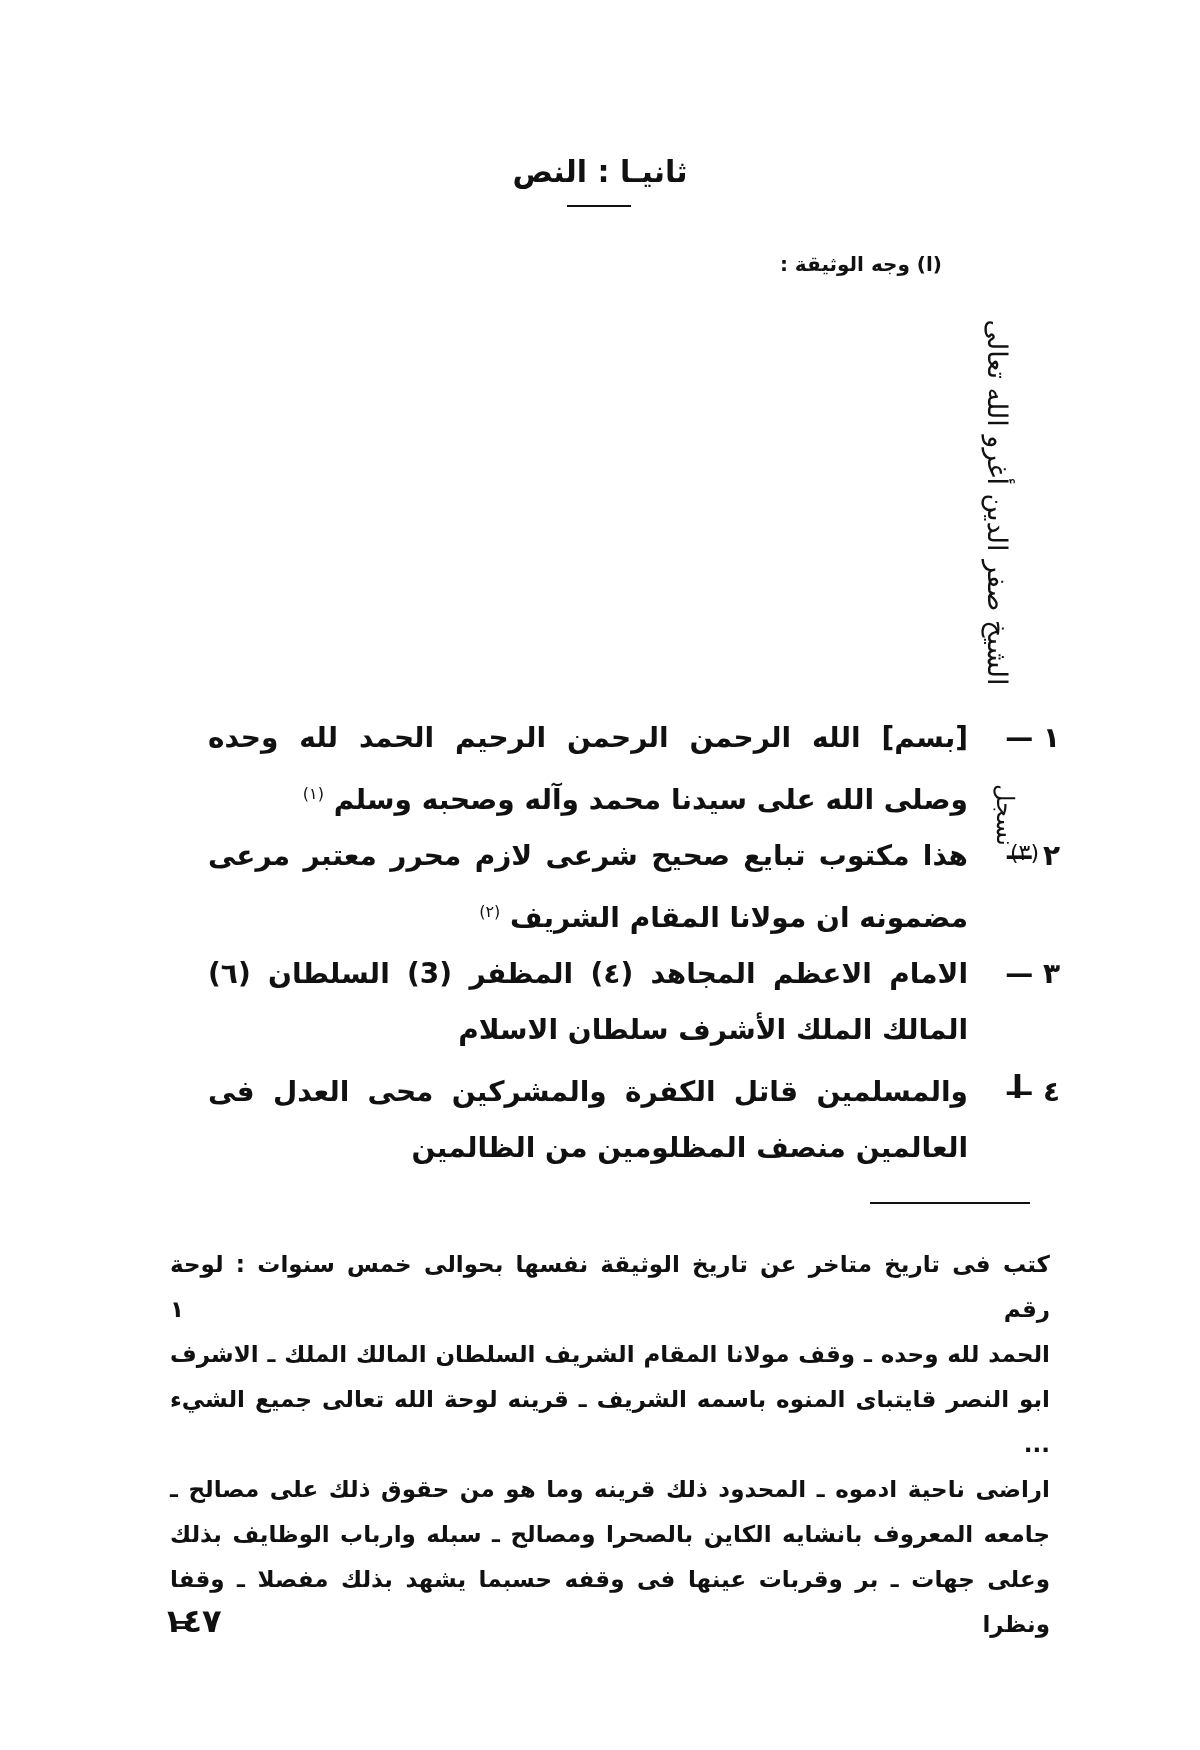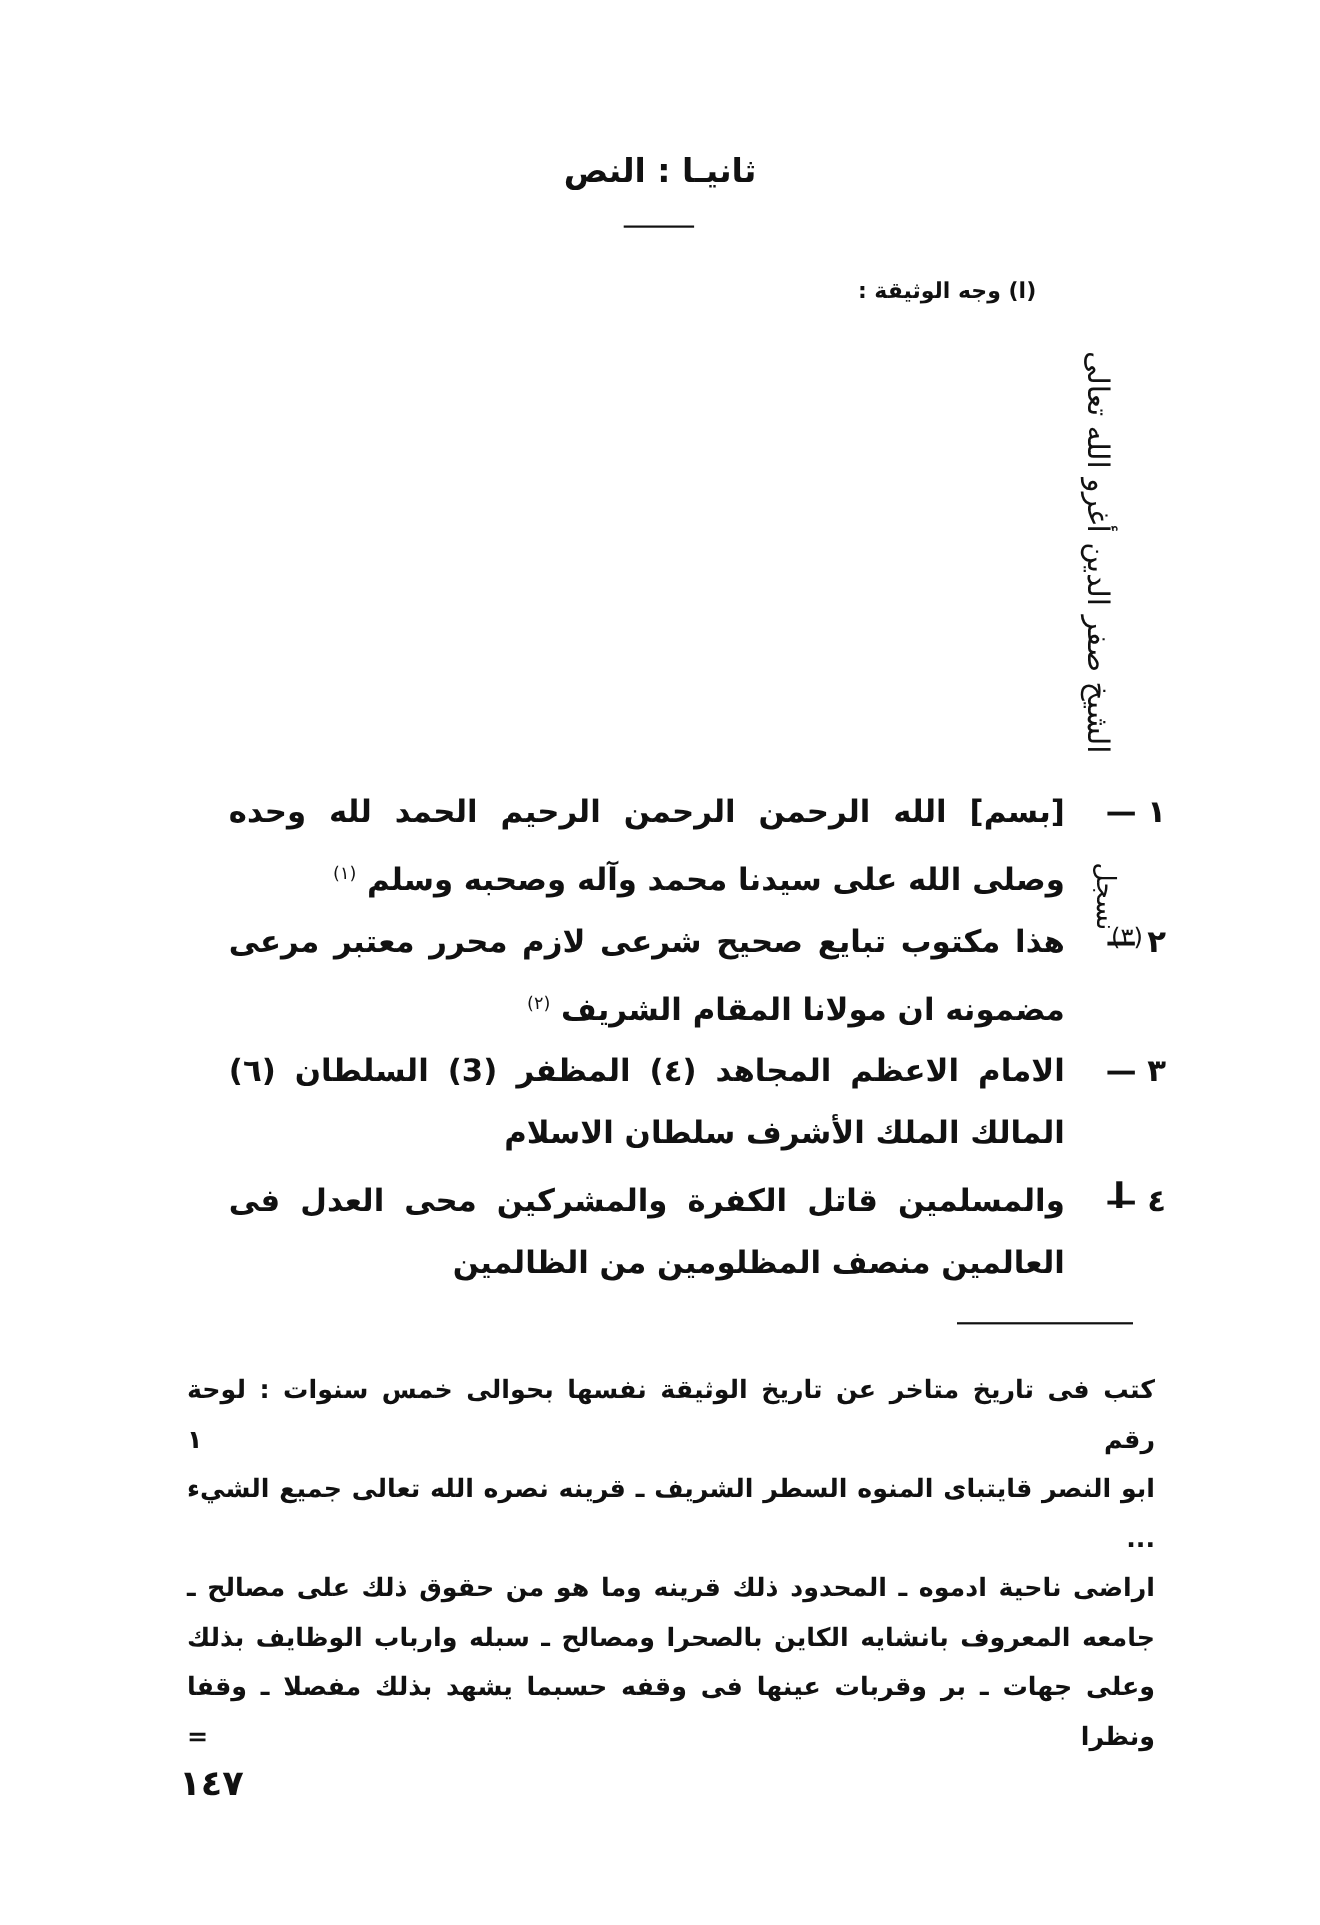--- a/index.html
+++ b/index.html
@@ -4,21 +4,21 @@
   <style>
     html, body { margin: 0; padding: 0; background: #ffffff; }
     body {
       width: 1200px; height: 1750px; position: relative; overflow: hidden;
       font-family: "DejaVu Sans", sans-serif; color: #111111;
     }
     .page { position: absolute; inset: 0; }
     .rtl { direction: rtl; unicode-bidi: embed; }
 
     .section-title {
-      position: absolute; top: 138px; left: 0; width: 1200px;
+      position: absolute; top: 154px; left: 0; width: 1200px;
       text-align: center; font-size: 30px; font-weight: bold;
     }
     .title-rule {
       position: absolute; top: 205px; left: 567px; width: 64px; height: 2px; background: #111;
     }
     .subsection-title {
       position: absolute; top: 252px; right: 258px;
       font-size: 20px; font-weight: bold; white-space: nowrap;
     }
 
@@ -105,21 +105,22 @@
 
   <div class="line-item rtl" style="top:1064px;">
     <span class="line-num">٤ —</span>
     <span class="line-text">والمسلمين قاتل الكفرة والمشركين محى العدل فى العالمين منصف المظلومين من الظالمين</span>
   </div>
 
   <div class="footnote-rule"></div>
 
   <div class="footnotes rtl">
     <p>كتب فى تاريخ متاخر عن تاريخ الوثيقة نفسها بحوالى خمس سنوات : لوحة رقم ١</p>
-    <p>ابو النصر قايتباى المنوه السطر الشريف ـ قرينه نصره الله تعالى جميع الشيء ...</p>
+    <p>الحمد لله وحده ـ وقف مولانا المقام الشريف السلطان المالك الملك ـ الاشرف</p>
+    <p>ابو النصر قايتباى المنوه باسمه الشريف ـ قرينه لوحة الله تعالى جميع الشيء ...</p>
     <p>اراضى ناحية ادموه ـ المحدود ذلك قرينه وما هو من حقوق ذلك على مصالح ـ</p>
     <p>جامعه المعروف بانشايه الكاين بالصحرا ومصالح ـ سبله وارباب الوظايف بذلك</p>
     <p class="last">وعلى جهات ـ بر وقربات عينها فى وقفه حسبما يشهد بذلك مفصلا ـ وقفا ونظرا =</p>
   </div>
 
   <div class="page-number">١٤٧</div>
 
 </div>
 
 </body></html>

